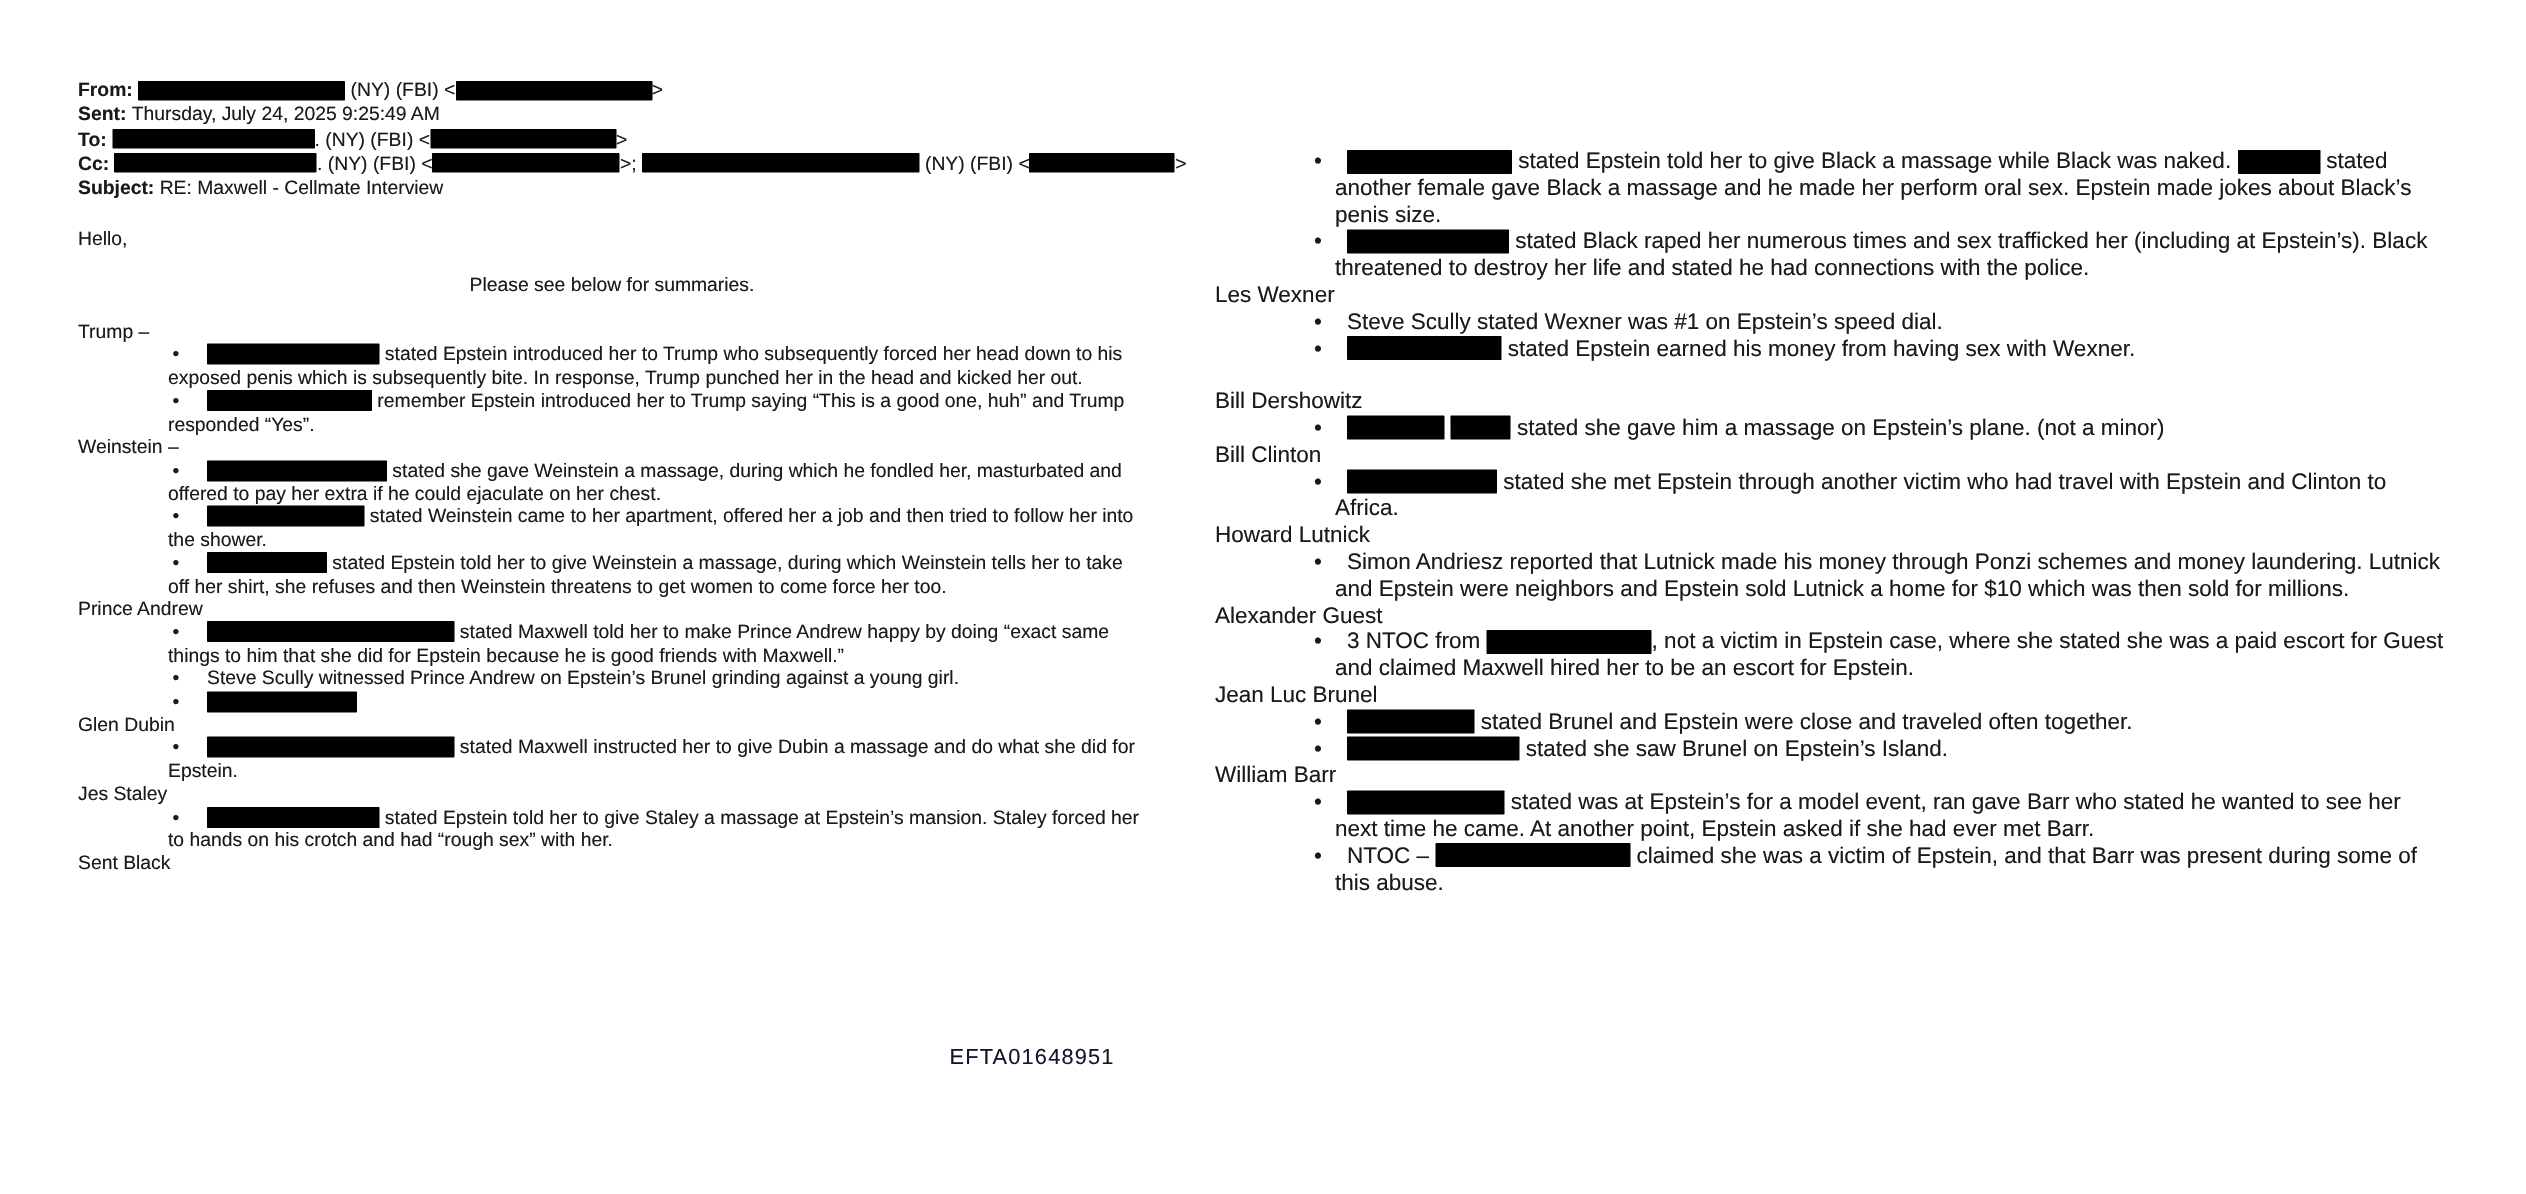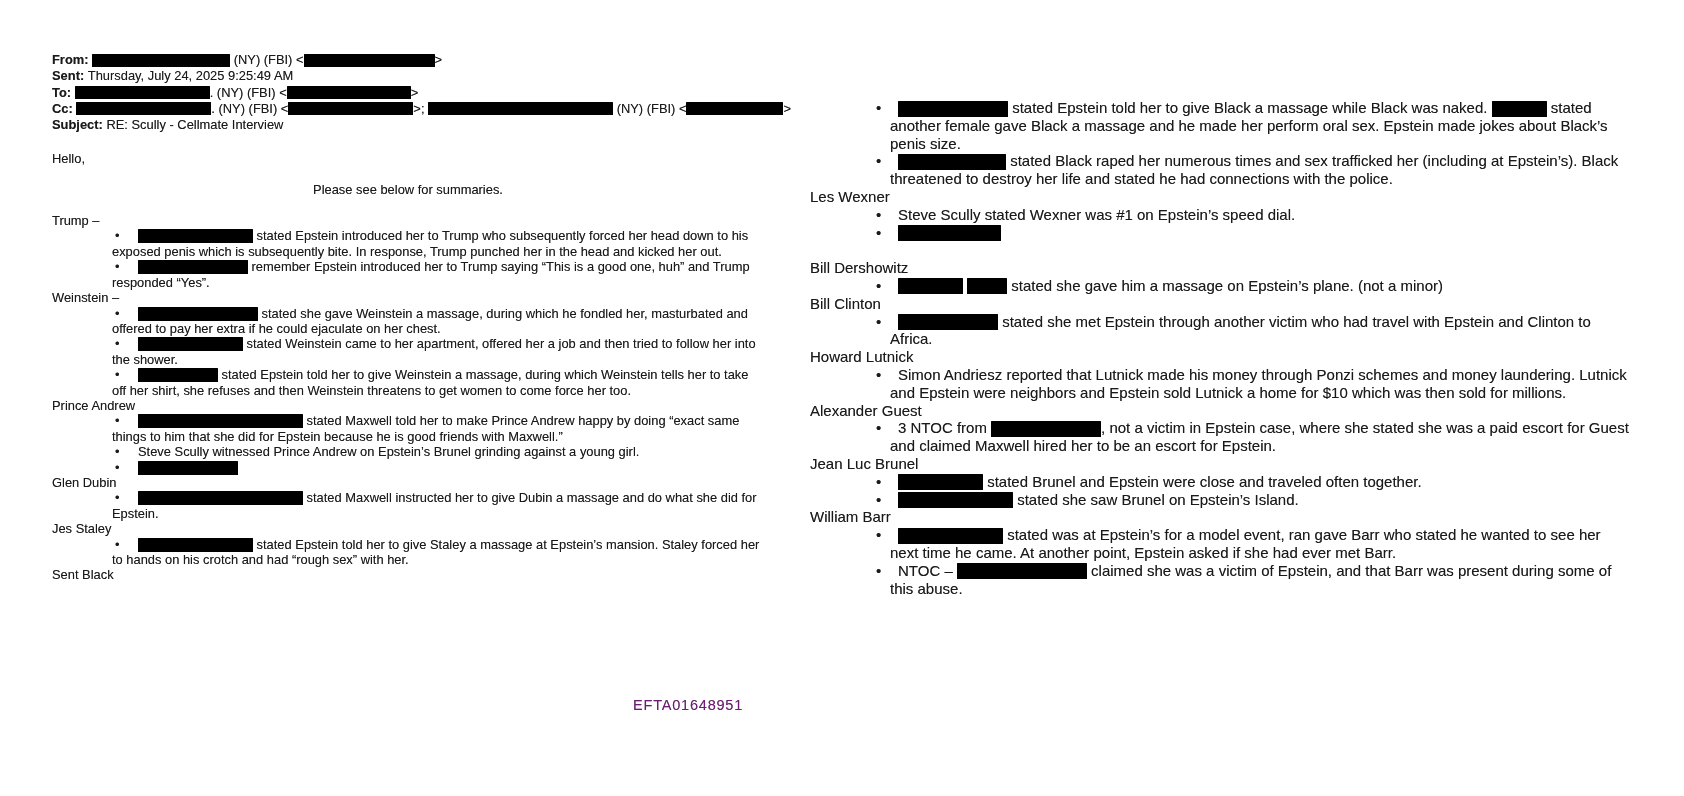--- a/index.html
+++ b/index.html
@@ -41,36 +41,36 @@
     text-shadow:0 0 .4px rgba(0,0,0,.45);
   }
   .right-col .b{position:relative;padding-left:80px;}
   .right-col .b .dot{position:absolute;left:66px;top:0;}
   .right-col .b .content{display:block;text-indent:8px;}
   .right-col .redact{height:16px;vertical-align:-3.5px;}
   .gap{height:17.8px;}
   
   .bates{
     position:absolute;left:633px;top:697px;
-    font-size:14.5px;letter-spacing:.8px;color:#701a75;
+    font-size:14.5px;letter-spacing:.8px;color:#0f172a;
     text-shadow:0 0 .4px rgba(0,0,0,.4);
   }
 </style>
 </head>
 <body>
 
 <div class="page">
 
   <div class="left-col">
     <div id="email-header">
         <div class="hdr-line"><span class="hdr-label">From: </span><span class="redact" style="width: 138px;"></span><span> (NY) (FBI) &lt;</span><span class="redact" style="width: 131px;"></span><span>&gt;</span></div>
         <div class="hdr-line"><span class="hdr-label">Sent: </span><span>Thursday, July 24, 2025 9:25:49 AM</span></div>
         <div class="hdr-line"><span class="hdr-label">To: </span><span class="redact" style="width: 135px;"></span><span>. (NY) (FBI) &lt;</span><span class="redact" style="width: 124px;"></span><span>&gt;</span></div>
         <div class="hdr-line"><span class="hdr-label">Cc: </span><span class="redact" style="width: 135px;"></span><span>. (NY) (FBI) &lt;</span><span class="redact" style="width: 125px;"></span><span>&gt;; </span><span class="redact" style="width: 185px;"></span><span> (NY) (FBI) &lt;</span><span class="redact" style="width: 97px;"></span><span>&gt;</span></div>
-        <div class="hdr-line"><span class="hdr-label">Subject: </span><span>RE: Scully - Cellmate Interview</span></div>
+        <div class="hdr-line"><span class="hdr-label">Subject: </span><span>RE: Maxwell - Cellmate Interview</span></div>
       </div>
     <p class="greeting">Hello,</p>
     <p class="intro">Please see below for summaries.</p>
     <div class="sections" id="left-sections">
         <div class="heading">Trump –</div>
         <div class="b">
           <span class="dot">•</span>
           <span class="content"><span class="redact" style="width: 115px;"></span><span> stated Epstein introduced her to Trump who subsequently forced her head down to his exposed penis which is subsequently bite. In response, Trump punched her in the head and kicked her out.</span></span>
         </div>
         <div class="b">
@@ -126,21 +126,21 @@
         <span class="dot">•</span>
         <span class="content"><span class="redact" style="width: 108px;"></span><span> stated Black raped her numerous times and sex trafficked her (including at Epstein’s). Black threatened to destroy her life and stated he had connections with the police.</span></span>
       </div>
       <div class="heading">Les Wexner</div>
       <div class="b">
         <span class="dot">•</span>
         <span class="content"><span>Steve Scully stated Wexner was #1 on Epstein’s speed dial.</span></span>
       </div>
       <div class="b">
         <span class="dot">•</span>
-        <span class="content"><span class="redact" style="width: 103px;"></span></span>
+        <span class="content"><span class="redact" style="width: 103px;"></span><span> stated Epstein earned his money from having sex with Wexner.</span></span>
       </div>
       <div class="gap"></div>
       <div class="heading">Bill Dershowitz</div>
       <div class="b">
         <span class="dot">•</span>
         <span class="content"><span class="redact" style="width: 65px;"></span><span> </span><span class="redact" style="width: 40px;"></span><span> stated she gave him a massage on Epstein’s plane. (not a minor)</span></span>
       </div>
       <div class="heading">Bill Clinton</div>
       <div class="b">
         <span class="dot">•</span>

